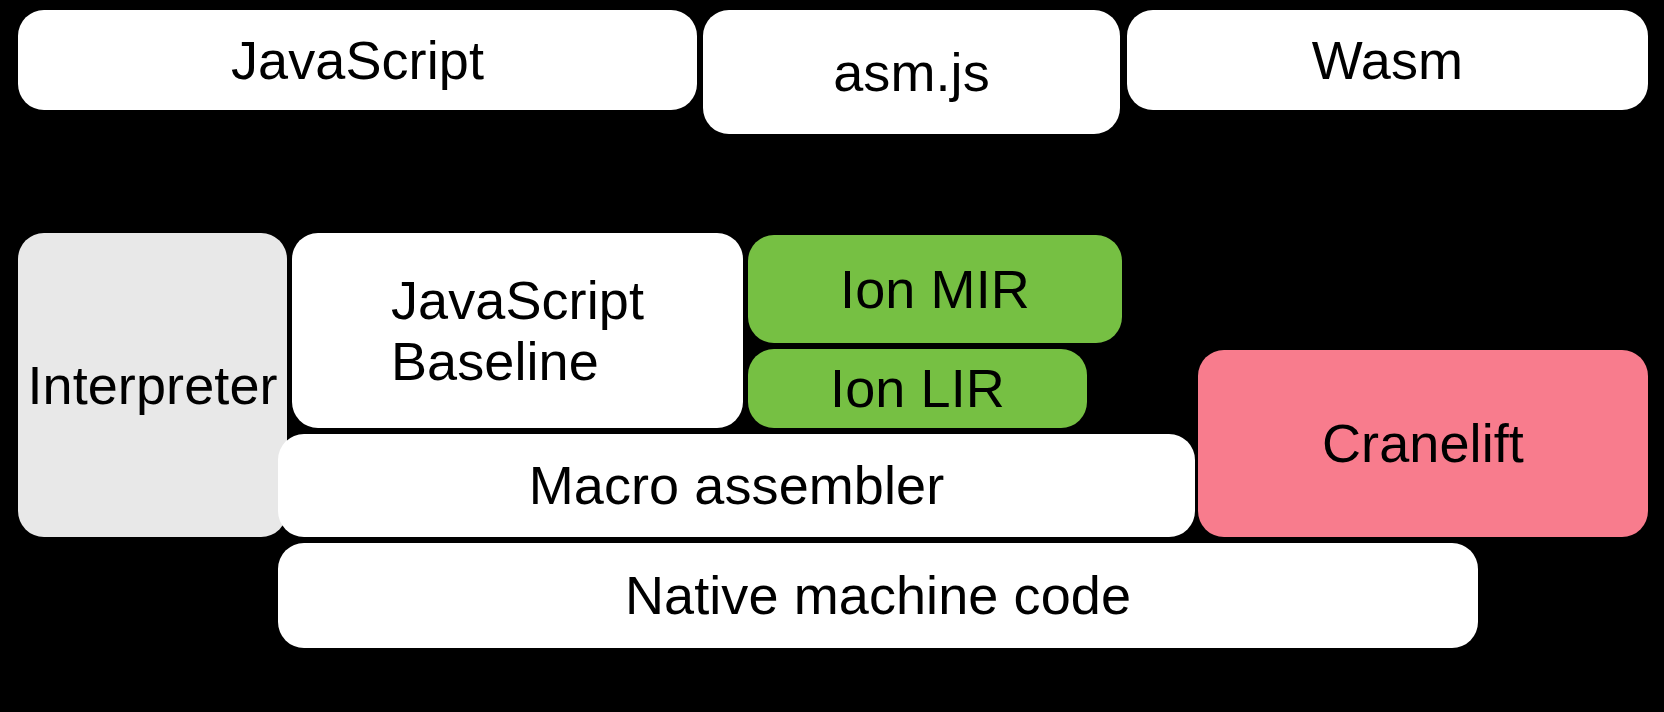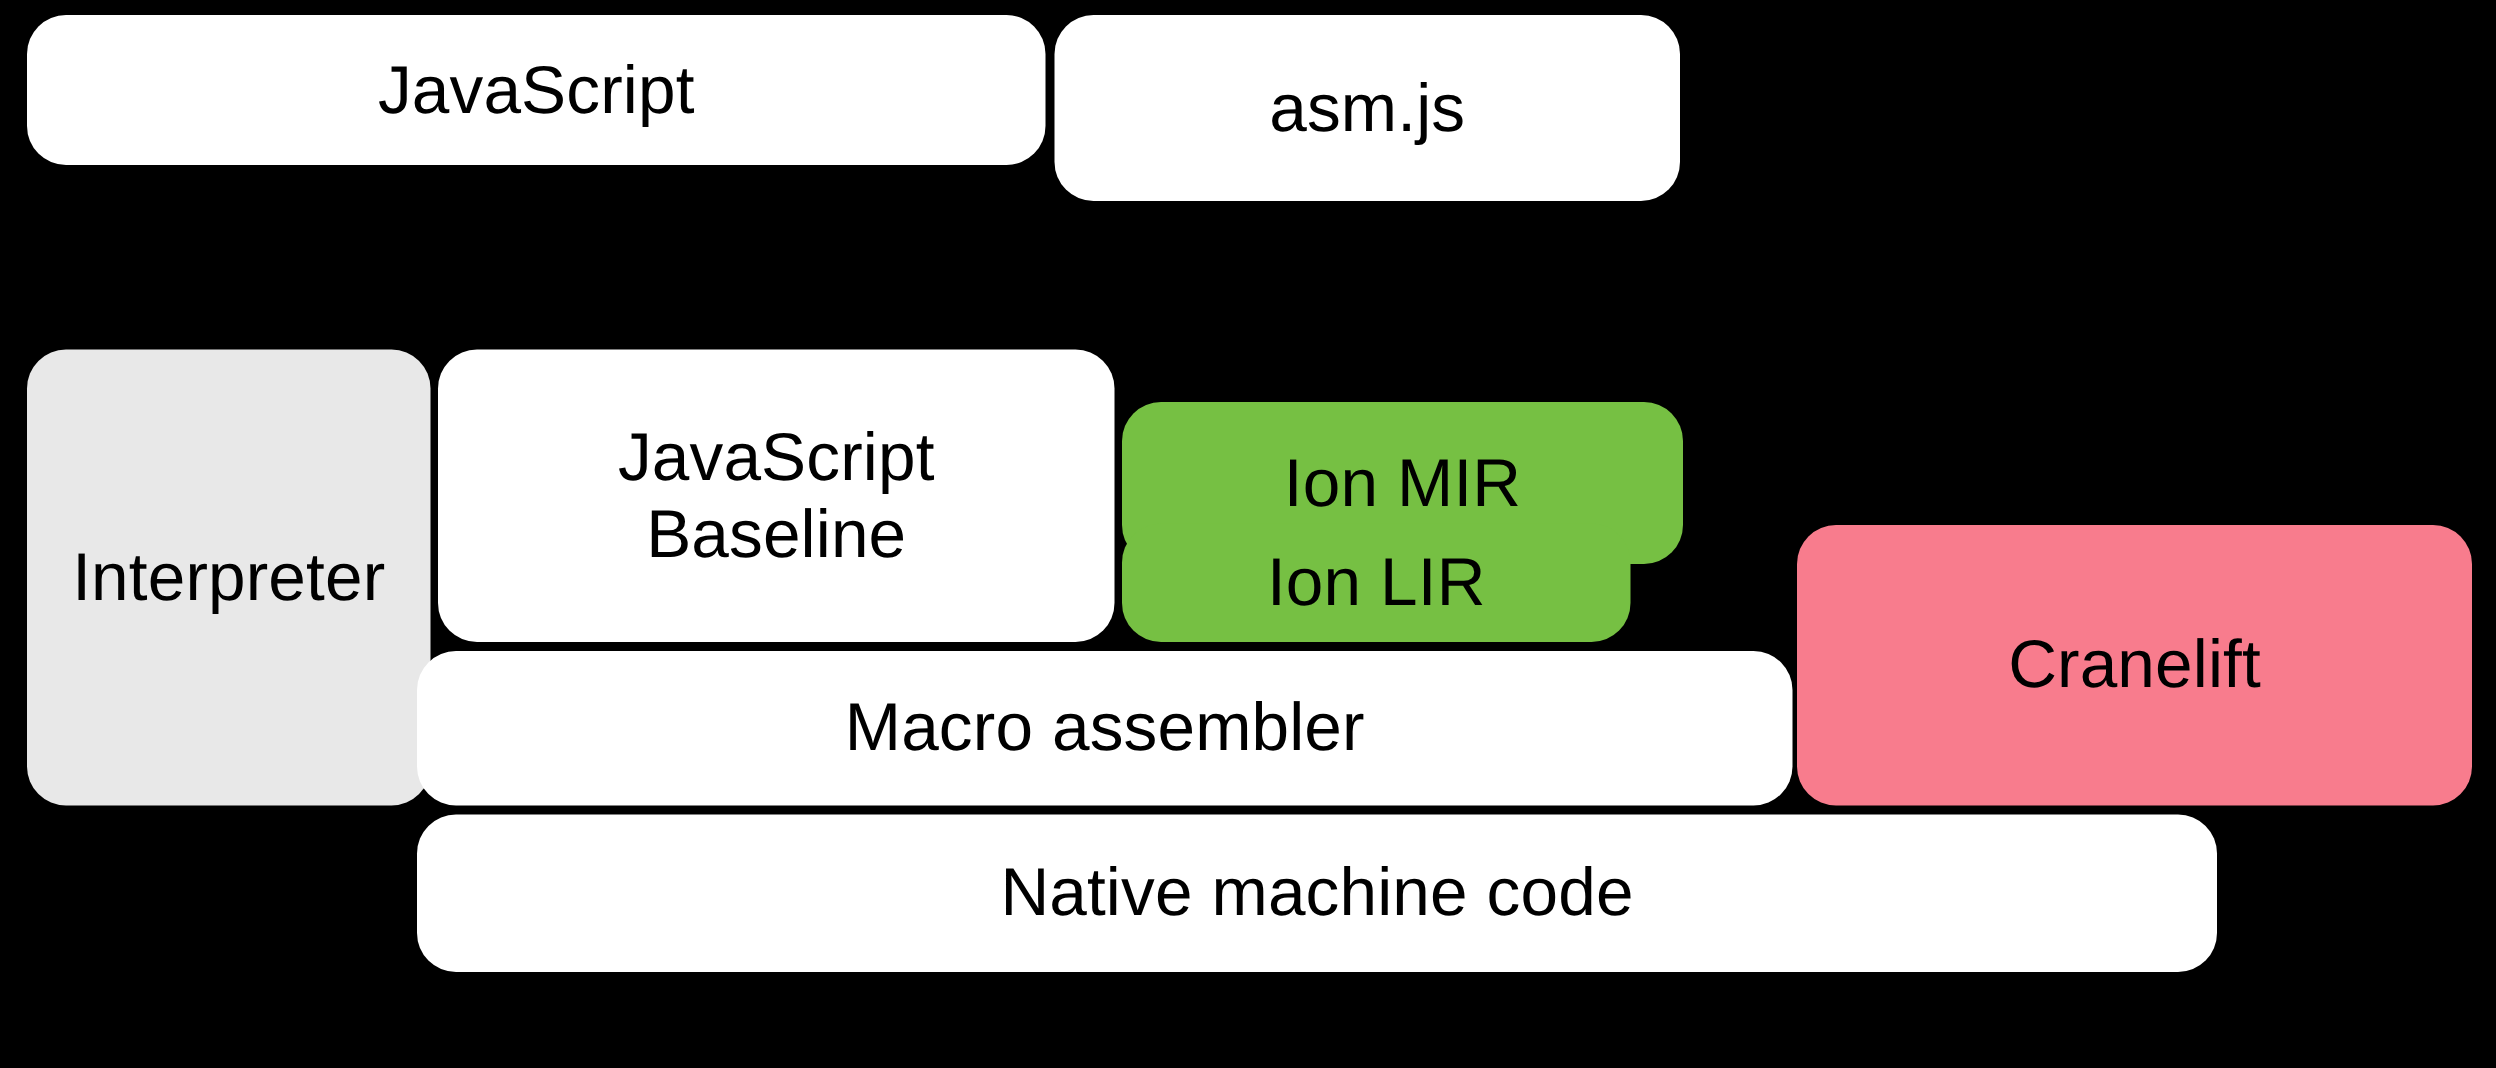--- a/index.html
+++ b/index.html
@@ -18,23 +18,23 @@
     background: #000000;
     overflow: hidden;
   }
   .node {
     position: absolute;
     box-sizing: border-box;
     border-radius: 26px;
     display: flex;
     align-items: center;
     justify-content: center;
-    text-align: center;
+    text-align: left;
     color: #000000;
-    font-size: 45px;
+    font-size: 54px;
     line-height: 1.12;
     font-weight: 400;
     letter-spacing: 0.1px;
     white-space: pre-line;
     padding: 0 10px;
   }
   .fill-white { background: #ffffff; }
   .fill-gray  { background: #e8e8e8; }
   .fill-green { background: #76c043; }
   .fill-pink  { background: #f87c8d; }
@@ -44,37 +44,38 @@
   #n-asmjs           { left: 703px;  top: 10px;  width: 417px; height: 124px; }
   #n-wasm            { left: 1127px; top: 10px;  width: 521px; height: 100px; }
 
   
   #n-js-bytecode     { left: 18px;   top: 118px; width: 948px; height: 110px; }
   #n-baldrmonkey     { left: 971px;  top: 118px; width: 363px; height: 110px; }
 
   
   #n-interpreter     { left: 18px;   top: 233px; width: 269px; height: 304px; }
   #n-js-baseline     { left: 292px;  top: 233px; width: 451px; height: 195px; }
-  #n-ion-mir         { left: 748px;  top: 235px; width: 374px; height: 108px; margin-top: 33px; }
+  #n-ion-mir         { left: 748px;  top: 235px; width: 374px; height: 108px; }
   #n-ion-lir         { left: 748px;  top: 349px; width: 339px; height: 79px;  }
   #n-macro-assembler { left: 278px;  top: 434px; width: 917px; height: 103px; }
   #n-cranelift       { left: 1198px; top: 350px; width: 450px; height: 187px; }
 
   
   #n-native-code     { left: 278px;  top: 543px; width: 1200px; height: 105px; }
 </style>
 </head>
 <body>
 
 <div id="diagram">
 
   <div class="node fill-white" id="n-javascript">JavaScript</div>
 
   <div class="node fill-white" id="n-asmjs">asm.js</div>
 
+  <div class="node fill-white" id="n-wasm">Wasm</div>
 
 
 
   <div class="node fill-gray" id="n-interpreter">Interpreter</div>
 
   <div class="node fill-white" id="n-js-baseline">JavaScript
 Baseline</div>
 
   <div class="node fill-green" id="n-ion-mir">Ion MIR</div>
 

